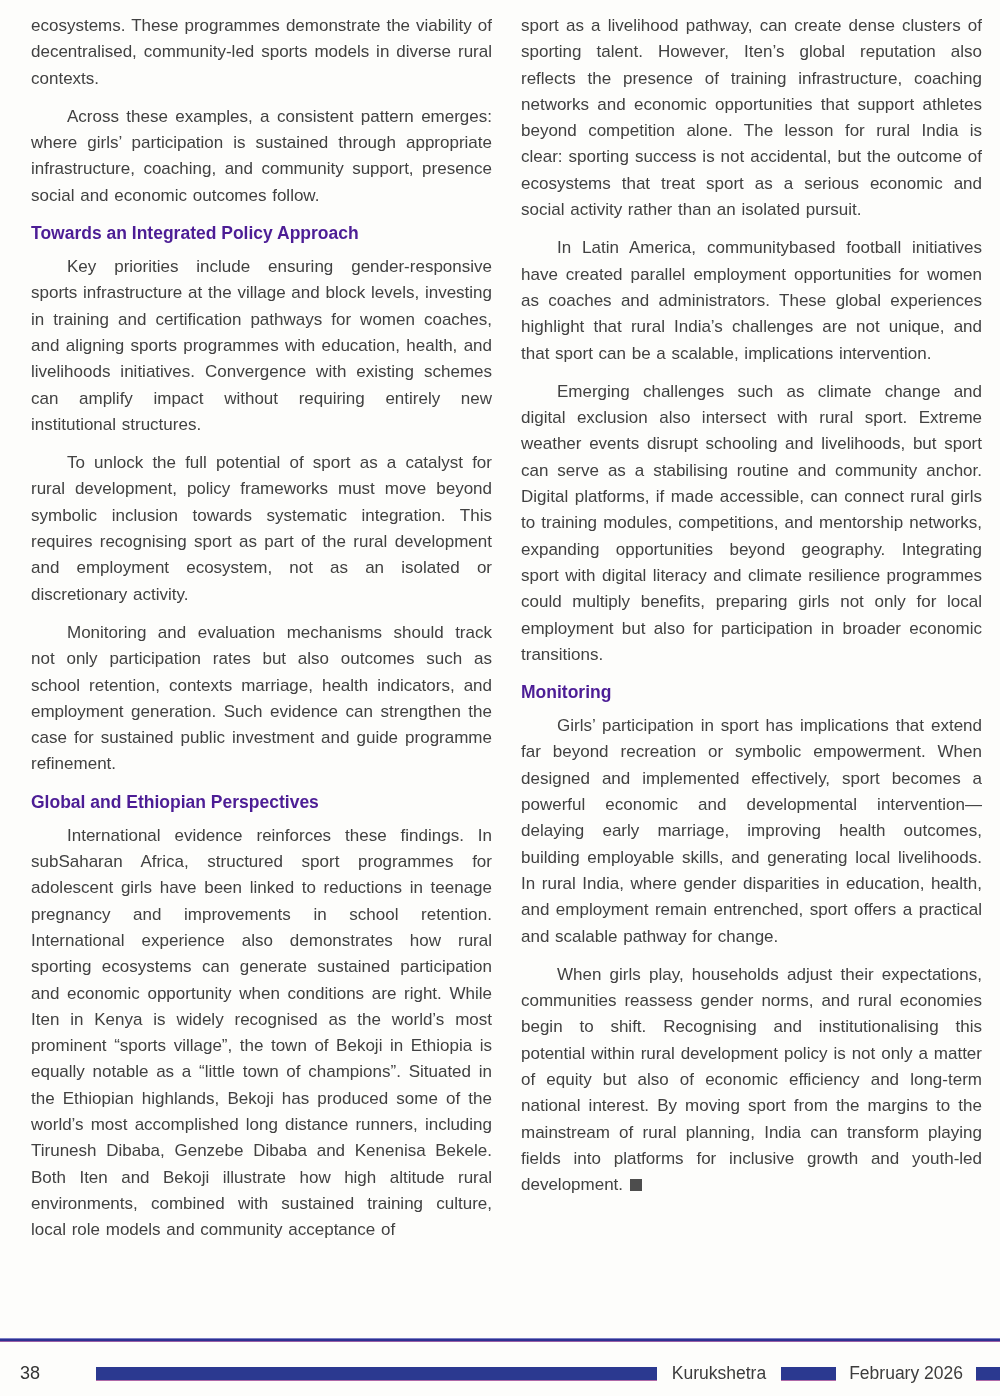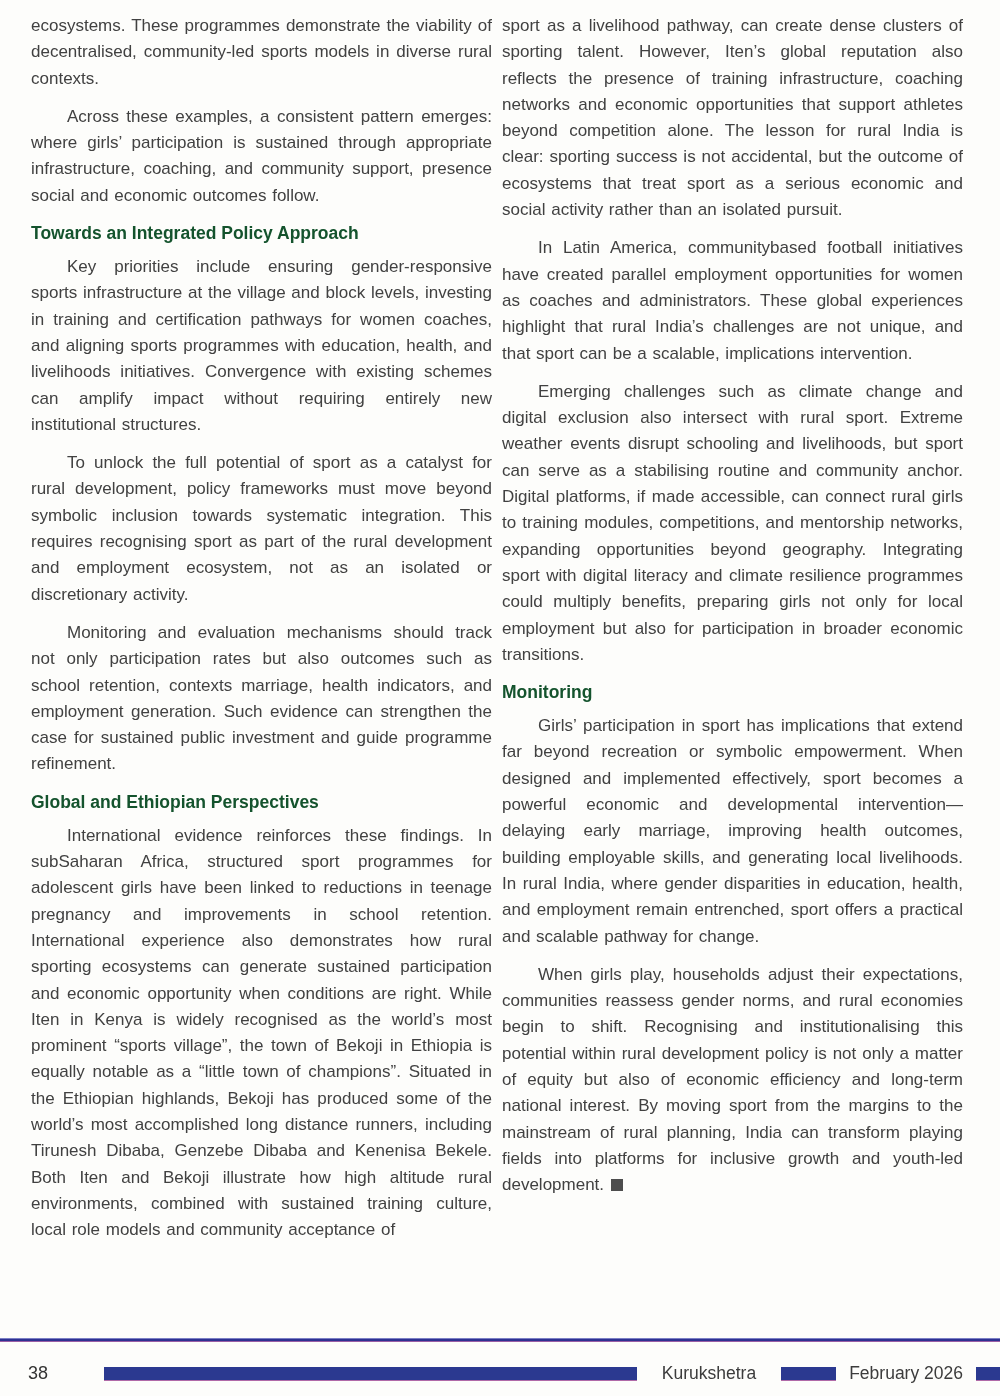--- a/index.html
+++ b/index.html
@@ -11,41 +11,41 @@
   }
   .page {
     position: relative;
     width: 1000px; height: 1396px;
     display: flex; flex-direction: column;
   }
   .content {
     flex: 1;
     display: flex;
     padding: 13px 20px 0 31px;
-    gap: 10px;
+    gap: 29px;
     overflow: hidden;
   }
   .column {
     width: 461px;
     flex: 0 0 461px;
   }
   .column p {
     font-size: 17px;
     line-height: 26.3px;
     color: #414141;
     text-align: justify;
     margin-bottom: 12px;
     word-spacing: 1px;
   }
   .column p.indent { text-indent: 36px; }
   .column h3 {
     font-size: 17.5px;
     line-height: 24px;
     font-weight: bold;
-    color: #14532d;
+    color: #4c1d95;
     margin: 10px 0 9px 0;
   }
   .end-mark {
     display: inline-block;
     width: 12px; height: 12px;
     background: #4d4d4d;
     margin-left: 7px;
     vertical-align: baseline;
     transform: translateY(1px);
   }
@@ -66,27 +66,27 @@
     padding-right: 0;
   }
   .footer-row .bar {
     height: 13px;
     background: #2b3990;
     box-shadow: 0 1px 0 #b06aa8;
   }
   .page-number {
     font-size: 18px;
     color: #333333;
-    margin-left: 28px;
+    margin-left: 20px;
   }
   .bar-long { flex: 1; margin-left: 56px; }
   .journal-name {
     font-size: 17.5px;
     color: #3c3c3c;
-    margin: 0 25px;
+    margin: 0 15px;
     white-space: nowrap;
   }
   .bar-mid { width: 55px; flex: 0 0 55px; }
   .issue-date {
     font-size: 17.5px;
     color: #3c3c3c;
     margin: 12px 13px;
     white-space: nowrap;
   }
   .bar-right { width: 24px; flex: 0 0 24px; }

